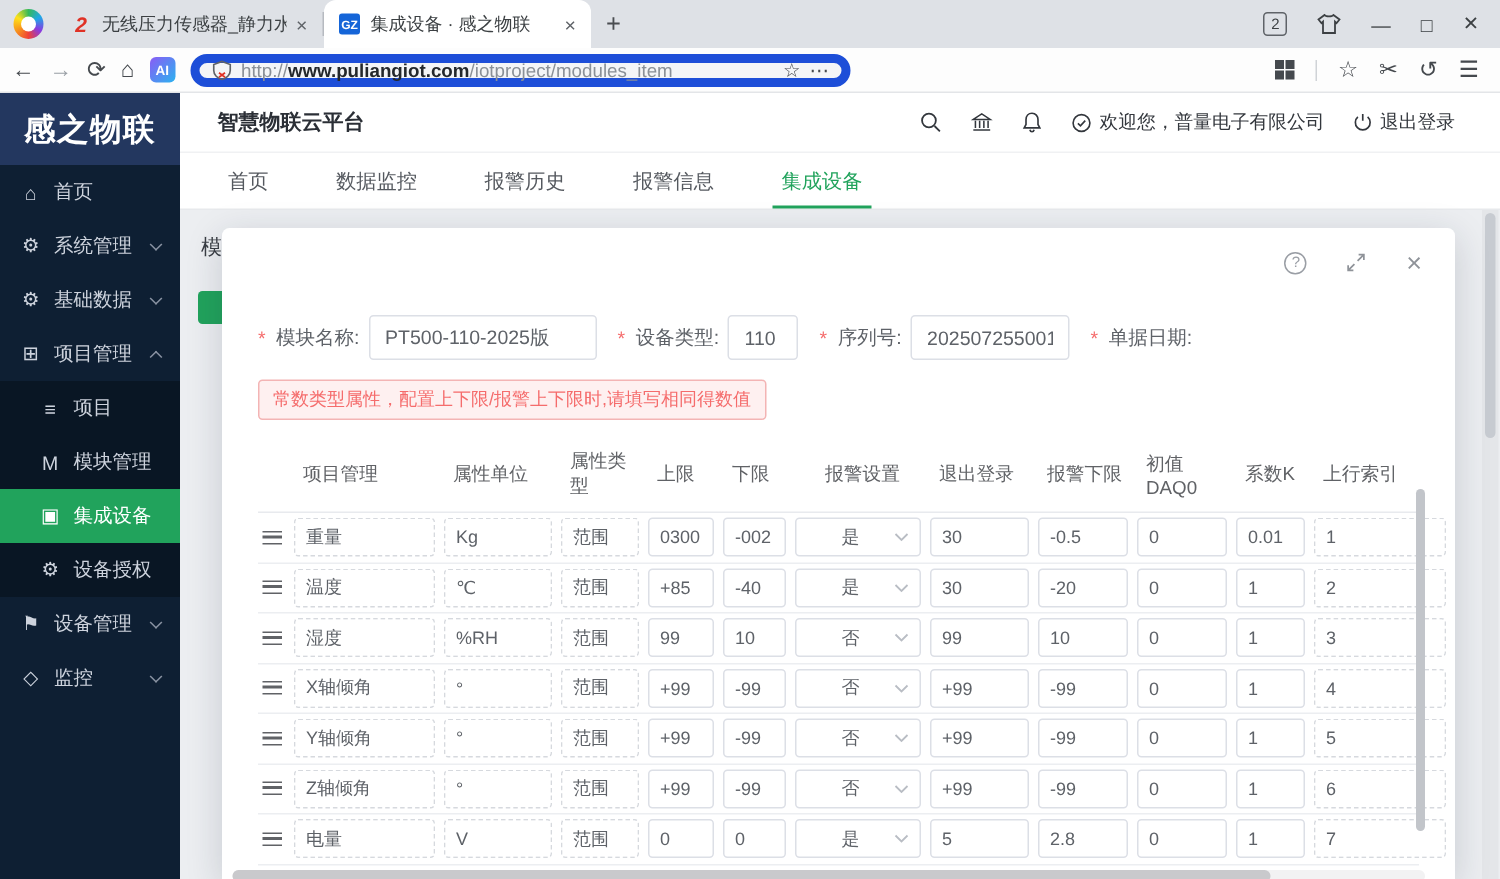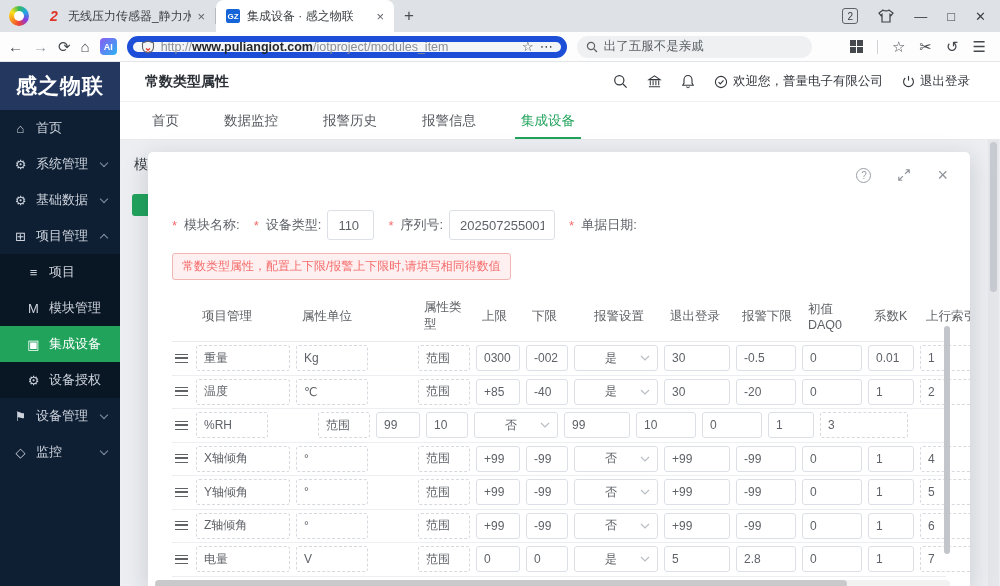--- a/index.html
+++ b/index.html
@@ -85,21 +85,21 @@
   .date-wrap { position:relative; }
   .in-date { width:148px; background:#f5f7fa; border-color:#e4e7ed !important; color:#bfc4cc !important; padding-right:24px !important; font-size:12px !important; }
   .cal-ic { position:absolute; right:7px; top:8px; }
 
   .notice { display:inline-block; margin:13px 0 0 24px; border:1px solid #f3b4b4; background:#fef0f0; color:#f56c6c; font-size:12px; padding:4px 9px; border-radius:3px; }
 
   .tbl { margin:10px 24px 0; position:relative; }
   .thead { display:flex; align-items:center; gap:6px; padding:9px 0 8px; border-bottom:1px solid #e8eaee; font-size:12.5px; color:#606266; }
   .thead span { padding-left:6px; }
   .c-drag{width:18px;flex:0 0 18px;} .c-name{width:94px;flex:0 0 94px;} .c-unit{width:72px;flex:0 0 72px;}
-  .c-type{width:52px;flex:0 0 52px;margin-left:44px;} .c-upper{width:44px;flex:0 0 44px;} .c-lower{width:42px;flex:0 0 42px;}
+  .c-type{width:52px;flex:0 0 52px;} .c-upper{width:44px;flex:0 0 44px;} .c-lower{width:42px;flex:0 0 42px;}
   .c-alarm{width:84px;flex:0 0 84px;text-align:center;} .c-aup{width:66px;flex:0 0 66px;} .c-alo{width:60px;flex:0 0 60px;}
   .c-init{width:60px;flex:0 0 60px;} .c-k{width:46px;flex:0 0 46px;} .c-idx{width:88px;flex:0 0 88px;}
   .trow { display:flex; align-items:center; gap:6px; height:33.5px; border-bottom:1px solid #eceef1; }
   .drag { width:18px; flex:0 0 18px; display:flex; justify-content:center; }
   .drag i { width:13px; height:9px; border-top:1.6px solid #606266; border-bottom:1.6px solid #606266; position:relative; display:block; }
   .drag i::after { content:""; position:absolute; left:0; right:0; top:2.2px; height:1.6px; background:#606266; }
   .cell { height:26px; font-size:12px; color:#5e6268; padding:0 7px; border-radius:3px; font-family:inherit; outline:none; background:#fff; }
   input.cell { border:none; }
   .dashed { border:1px dashed #d6d9de !important; }
   .solid { border:1px solid #dcdfe6 !important; }
@@ -152,29 +152,20 @@
     <span>
       <svg width="14" height="14" viewBox="0 0 14 14">
           <path d="M7 1 L12.5 3 V7 C12.5 10 10 12.3 7 13 C4 12.3 1.5 10 1.5 7 V3 Z" fill="none" stroke="#5f6368" stroke-width="1.1"></path>
           <path d="M5 8.5 L9 11.5 M9 8.5 L5 11.5" stroke="#e03226" stroke-width="1.2"></path>
         </svg>
     </span>
     <span class="url-text"><span class="url-scheme">http://</span><span class="url-host">www.puliangiot.com</span><span class="url-path">/iotproject/modules_item</span></span>
     <span class="nav-glyph" style="font-size:13px">☆</span>
     <span class="nav-glyph" style="font-size:13px">⋯</span>
   </div>
-  <div class="searchbox">
-    <span>
-      <svg width="12" height="12" viewBox="0 0 12 12">
-          <circle cx="5" cy="5" r="3.6" fill="none" stroke="#5c6166" stroke-width="1.2"></circle>
-          <path d="M8 8 L11 11" stroke="#5c6166" stroke-width="1.2"></path>
-        </svg>
-    </span>
-    <span>出了五服不是亲戚</span>
-  </div>
   <div class="tool-right">
     <span class="grid-icon">
         <i></i>
         <i></i>
         <i></i>
         <i></i>
       </span>
     <span class="v-div"></span>
     <span class="nav-glyph">☆</span>
     <span class="nav-glyph">✂</span>
@@ -228,21 +219,21 @@
     <span class="caret"></span>
   </div>
   <div class="sitem">
     <i class="micon">◇</i>
     <span>监控</span>
     <span class="caret"></span>
   </div>
 </div>
 
 <div class="app-header">
-  <span class="app-title">常数类型属性</span>
+  <span class="app-title">智慧物联云平台</span>
   <div class="hdr-right">
     <span class="hdr-ic">
       <svg width="15" height="15" viewBox="0 0 15 15">
           <circle cx="6.3" cy="6.3" r="4.6" fill="none" stroke="#33373d" stroke-width="1.2"></circle>
           <path d="M10 10 L13.6 13.6" stroke="#33373d" stroke-width="1.2"></path>
         </svg>
     </span>
     <span class="hdr-ic">
       <svg width="15" height="15" viewBox="0 0 16 16">
           <path d="M2 6 L8 2 L14 6 Z M3.5 7 V12 M6.5 7 V12 M9.5 7 V12 M12.5 7 V12 M2 13.5 H14" fill="none" stroke="#33373d" stroke-width="1.1"></path>
@@ -296,20 +287,21 @@
           </svg>
       </span>
       <span class="close-x">×</span>
     </div>
   </div>
 
   <div class="m-form">
     <div class="f-item">
       <span class="req">*</span>
       <span>模块名称:</span>
+      <input class="in-name" value="PT500-110-2025版" style="">
     </div>
     <div class="f-item">
       <span class="req">*</span>
       <span>设备类型:</span>
       <input class="in-type" value="110" style="">
     </div>
     <div class="f-item">
       <span class="req">*</span>
       <span>序列号:</span>
       <input class="in-serial" value="202507255001" style="">
@@ -379,20 +371,21 @@
     <input class="cell solid c-alo" value="-20" style="">
     <input class="cell solid c-init" value="0" style="">
     <input class="cell solid c-k" value="1" style="">
     <input class="cell dashed c-idx" value="2" style="">
   </div>
 
   <div class="trow">
     <span class="drag">
             <i></i>
           </span>
+    <input class="cell dashed c-name" value="湿度" style="">
     <input class="cell dashed c-unit" value="%RH" style="">
     <input class="cell dashed c-type" value="范围" style="">
     <input class="cell solid c-upper" value="99" style="">
     <input class="cell solid c-lower" value="10" style="">
     <span class="cell select c-alarm">
       <b>否</b>
       <svg class="chev" viewBox="0 0 10 6">
               <path d="M1 1 L5 5 L9 1" fill="none" stroke="#b9bdc4" stroke-width="1.2"></path>
             </svg>
     </span>

